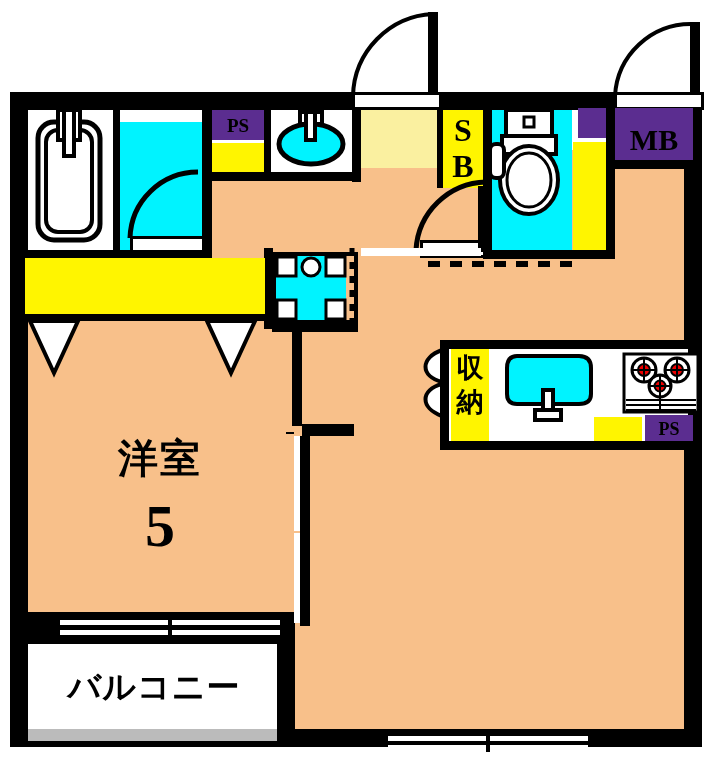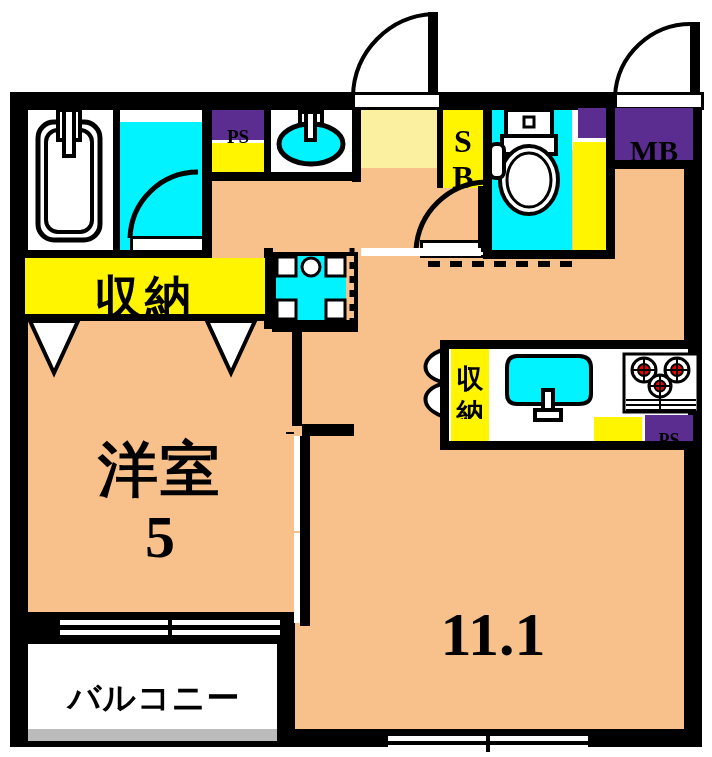--- a/index.html
+++ b/index.html
@@ -9,21 +9,21 @@
   .wall{position:absolute;background:#000000;}
   .floor{position:absolute;background:#F8C08A;}
   .white{position:absolute;background:#ffffff;}
   .cyan{position:absolute;background:#00F3FF;}
   .yellow{position:absolute;background:#FFF500;}
   .purple{position:absolute;background:#5B2D90;}
   .cream{position:absolute;background:#FAF0A0;}
   .gray{position:absolute;background:#BBBBBB;}
 
   .lbl{position:absolute;display:flex;align-items:center;justify-content:center;
-       color:#000;line-height:1;white-space:nowrap;margin-top:11px;}
+       color:#000;line-height:1;white-space:nowrap;}
   .lbl-cjk{font-family:"DejaVu Sans","Liberation Sans",sans-serif;font-weight:bold;}
   .lbl-lat{font-family:"Liberation Serif","DejaVu Serif",serif;font-weight:bold;}
 
   svg{position:absolute;overflow:visible;}
 </style>
 </head>
 <body>
 
 <div id="plan">
 
@@ -106,21 +106,20 @@
     <circle cx="35" cy="11" r="9" fill="#ffffff" stroke="#000" stroke-width="3"></circle>
   </svg>
 
   <svg width="8" height="80" style="left:348px;top:248px;">
     <line x1="4" y1="0" x2="4" y2="80" stroke="#000" stroke-width="5" stroke-dasharray="7,7"></line>
   </svg>
   <div class="wall" style="left:264px;top:248px;width:9px;height:80px;"></div>
   <div class="wall" style="left:264px;top:320px;width:90px;height:9px;"></div>
 
   <div class="yellow" style="left:25px;top:258px;width:240px;height:56px;"></div>
-  <div class="lbl lbl-cjk" style="left:25px;top:258px;width:240px;height:56px;font-size:46px;letter-spacing:4px;">収納</div>
   <div class="wall" style="left:22px;top:314px;width:246px;height:7px;"></div>
   <svg width="250" height="60" style="left:22px;top:321px;">
     <polygon points="8,0 56,0 32,52" fill="#ffffff" stroke="#000" stroke-width="4"></polygon>
     <polygon points="185,0 233,0 209,52" fill="#ffffff" stroke="#000" stroke-width="4"></polygon>
   </svg>
 
   <div class="cream" style="left:361px;top:110px;width:98px;height:58px;"></div>
 
   <div class="wall" style="left:437px;top:110px;width:6px;height:78px;"></div>
   <div class="yellow" style="left:443px;top:110px;width:40px;height:78px;"></div>
@@ -208,20 +207,19 @@
   <div class="wall" style="left:440px;top:441px;width:254px;height:9px;"></div>
   <div class="wall" style="left:440px;top:340px;width:9px;height:110px;"></div>
 
   <div class="wall" style="left:292px;top:321px;width:10px;height:105px;"></div>
   <div class="wall" style="left:302px;top:424px;width:52px;height:12px;"></div>
   <div class="white" style="left:294px;top:436px;width:6px;height:95px;"></div>
   <div class="white" style="left:294px;top:533px;width:6px;height:90px;"></div>
   <div class="wall" style="left:300px;top:436px;width:10px;height:190px;"></div>
   <div class="wall" style="left:286px;top:432px;width:8px;height:2px;"></div>
 
-  <div class="lbl lbl-cjk" style="left:75px;top:425px;width:170px;height:66px;font-size:60px;letter-spacing:2px;">洋室</div>
+  <div class="lbl lbl-cjk" style="left:75px;top:425px;width:170px;height:66px;font-size:40px;letter-spacing:2px;">洋室</div>
   <div class="lbl lbl-lat" style="left:115px;top:495px;width:90px;height:62px;font-size:60px;">5</div>
 
-  <div class="lbl lbl-lat" style="left:398px;top:592px;width:190px;height:62px;font-size:62px;">11.1</div>
 
   <div class="lbl lbl-cjk" style="left:38px;top:660px;width:232px;height:52px;font-size:33px;letter-spacing:1px;">バルコニー</div>
 
 </div>
 
 </body></html>

